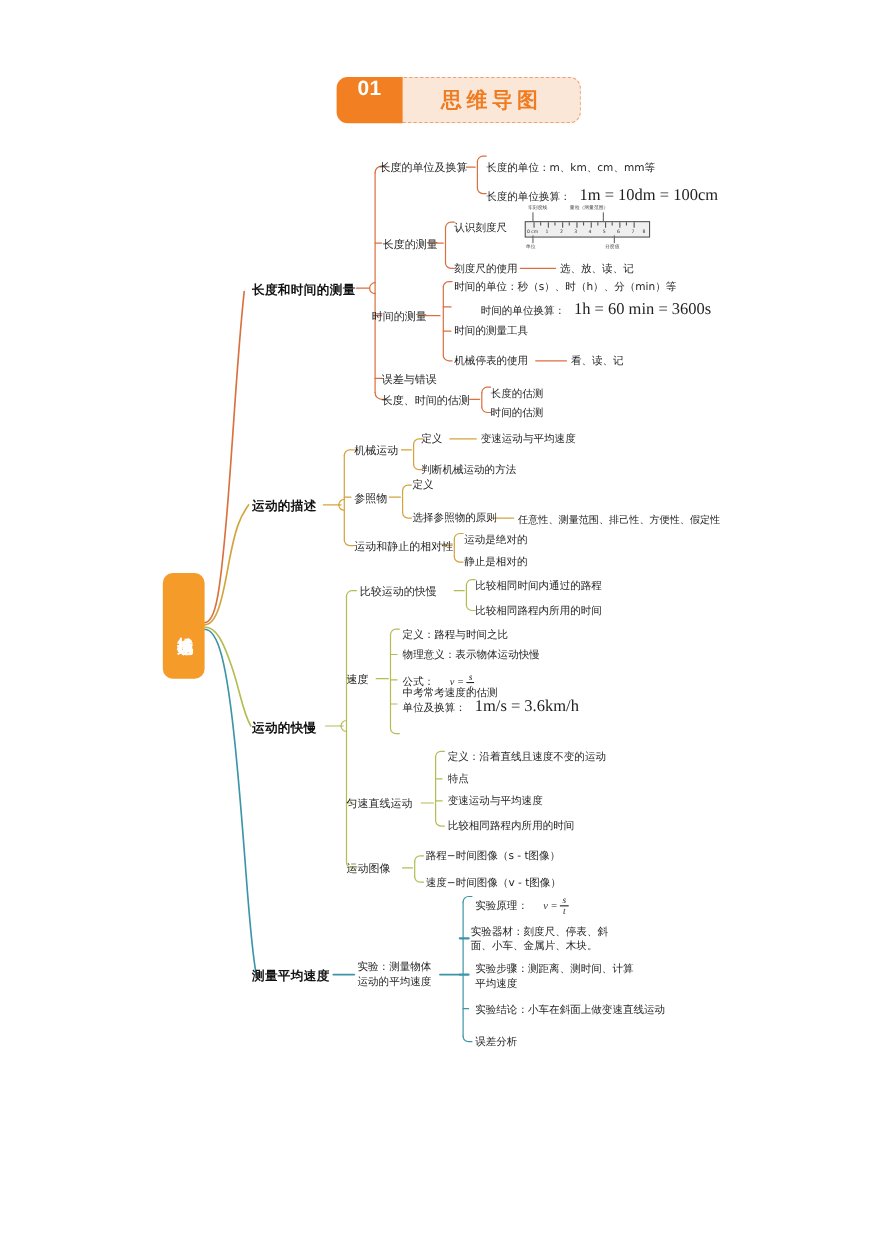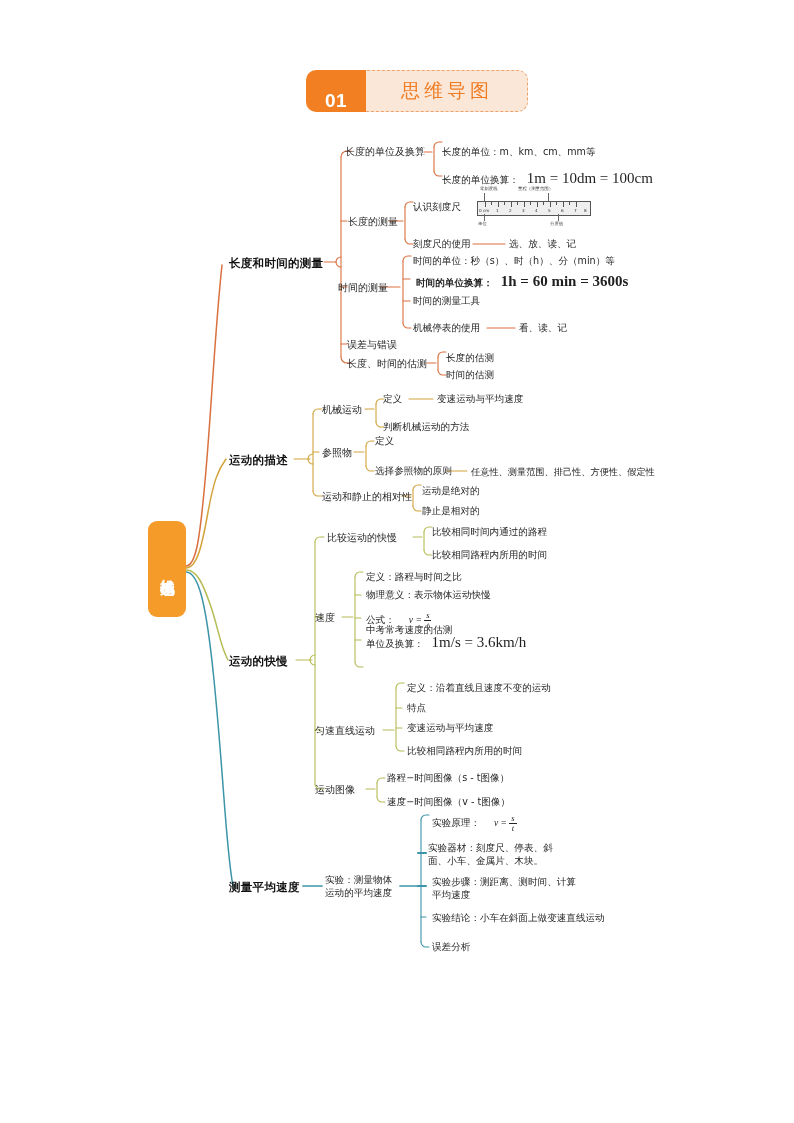--- a/index.html
+++ b/index.html
@@ -11,34 +11,34 @@
     position:relative;
     overflow:hidden;
   }
   #page{position:relative;width:794px;height:1123px;}
 
   
   .header{position:absolute;left:306px;top:70px;display:flex;align-items:stretch;height:42px;}
   .badge{
     background:#F28022;color:#fff;font-weight:bold;font-size:19px;
     border-radius:10px 0 0 10px;
-    width:60px;display:flex;align-items:flex-end;justify-content:center;
+    width:60px;display:flex;align-items:flex-start;justify-content:center;
     letter-spacing:0.5px;
     position:relative;z-index:3;
   }
   .titlebox{
     background:#FBE7D8;border:1.6px dashed #F0A26A;
     border-radius:10px;
     margin-left:-14px;
     padding:0 34px 0 48px;
     display:flex;align-items:center;justify-content:center;
     z-index:1;
   }
   .titlebox span{
-    color:#F07C22;font-weight:normal;font-size:19px;letter-spacing:4px;
+    color:#F07C22;font-weight:bold;font-size:19px;letter-spacing:4px;
     font-family:"DejaVu Sans",sans-serif;
   }
 
   
   .root{
     position:absolute;left:148px;top:521px;width:38px;height:96px;
     background:#F49B2A;border-radius:9px;
     display:flex;align-items:center;justify-content:center;
   }
   .root span{
@@ -219,21 +219,21 @@
     <span>长度的单位换算：</span><span class="ser" style="margin-left:8px;">1m = 10dm = 100cm</span>
   </div>
 
   <div class="lbl l2" style="left:348px;top:215px;">长度的测量</div>
   <div class="lbl l3" style="left:413px;top:201px;">认识刻度尺</div>
   <div class="lbl l3" style="left:413px;top:238px;">刻度尺的使用</div>
   <div class="lbl l3" style="left:509px;top:238px;">选、放、读、记</div>
 
   <div class="lbl l2" style="left:338px;top:281px;">时间的测量</div>
   <div class="lbl l3" style="left:413px;top:255px;">时间的单位：秒（s）、时（h）、分（min）等</div>
-  <div class="lbl l3" style="left:416px;top:273px;font-weight:bold;">
+  <div class="lbl l3" style="left:437px;top:273px;">
     <span>时间的单位换算：</span><span class="ser" style="margin-left:8px;">1h = 60 min = 3600s</span>
   </div>
   <div class="lbl l3" style="left:413px;top:295px;">时间的测量工具</div>
   <div class="lbl l3" style="left:413px;top:322px;">机械停表的使用</div>
   <div class="lbl l3" style="left:519px;top:322px;">看、读、记</div>
 
   <div class="lbl l2" style="left:347px;top:338px;">误差与错误</div>
 
   <div class="lbl l2" style="left:347px;top:357px;">长度、时间的估测</div>
   <div class="lbl l3" style="left:446px;top:352px;">长度的估测</div>

